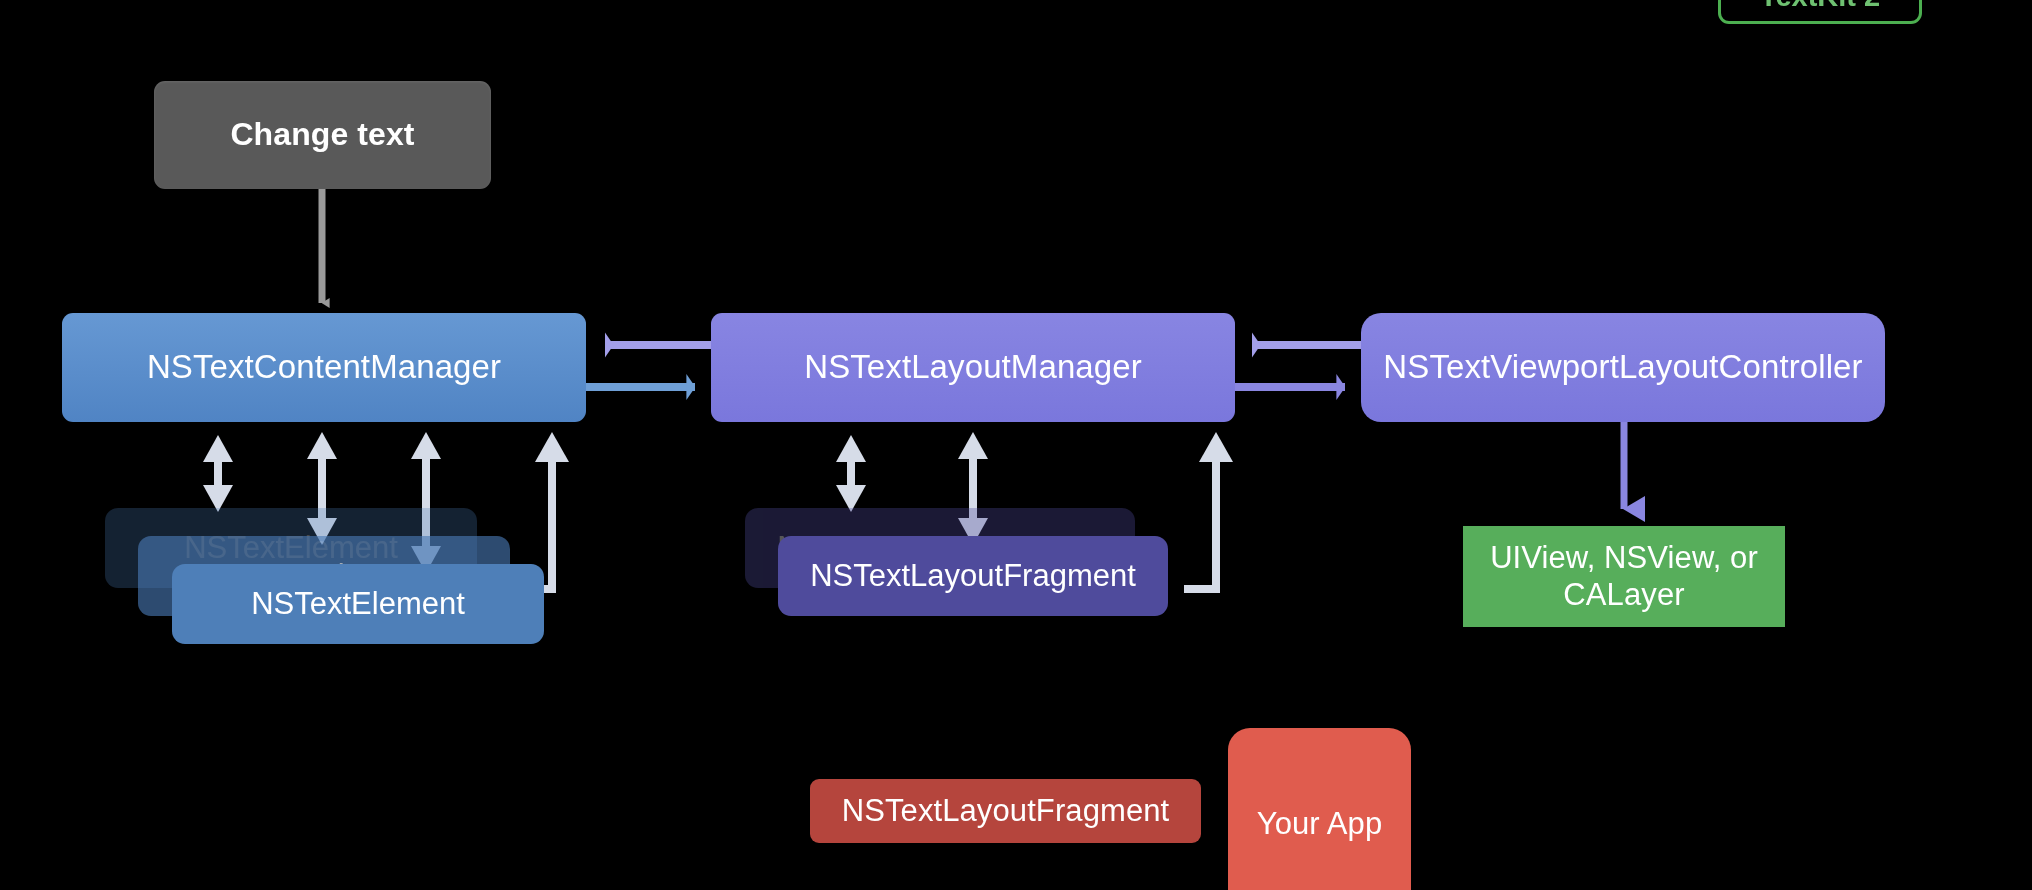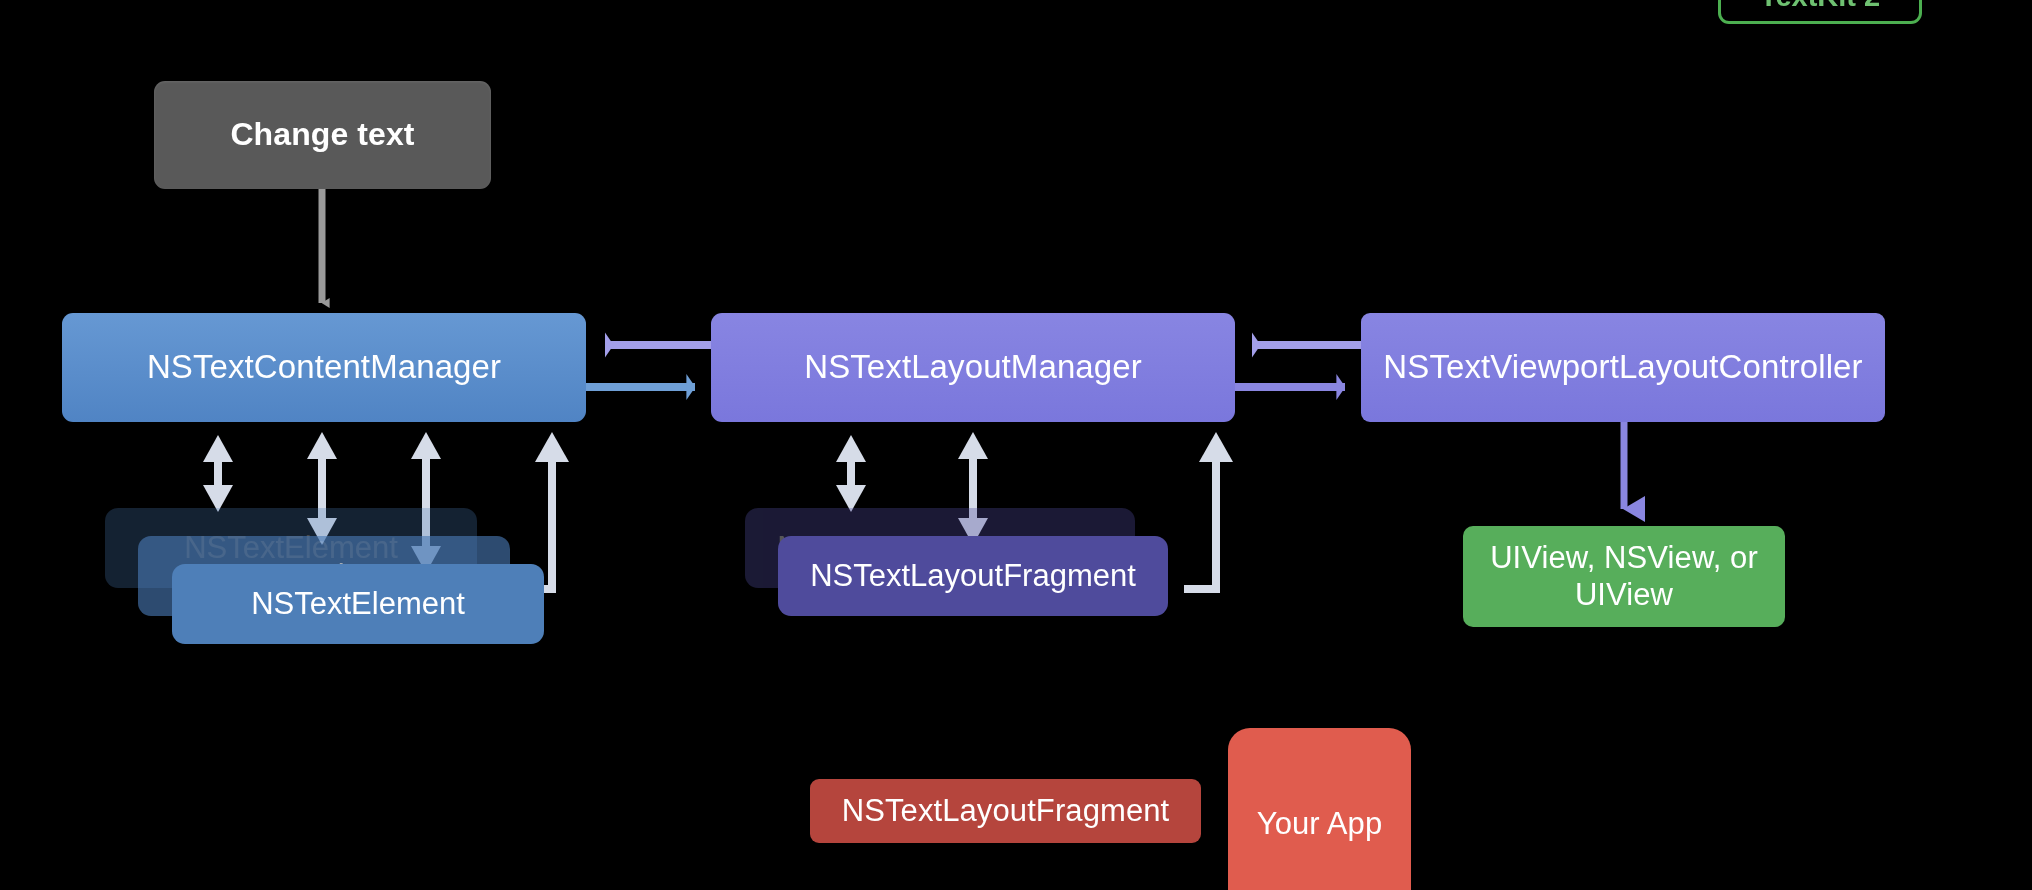--- a/index.html
+++ b/index.html
@@ -39,27 +39,27 @@
   .layout-manager{
     left:711px;top:313px;width:524px;height:109px;
     background:linear-gradient(180deg,#8885e2 0%,#7a77dc 100%);
     font-size:33px;font-weight:500;
     border-radius:11px;
   }
   .viewport-controller{
     left:1361px;top:313px;width:524px;height:109px;
     background:linear-gradient(180deg,#8885e2 0%,#7a77dc 100%);
     font-size:33px;font-weight:500;
-    border-radius:9px;
+    border-radius:20px;
   }
   .uiview{
     left:1463px;top:526px;width:322px;height:101px;
     background:#57ae5b;
     font-size:31px;font-weight:500;
-    border-radius:10px;
+    border-radius:0;
     flex-direction:column;
   }
 
   
   .stack-card{
     position:absolute;
     display:flex;align-items:center;justify-content:center;
     color:#fff;font-size:31px;font-weight:500;
     border-radius:13px;box-sizing:border-box;
   }
@@ -199,21 +199,21 @@
   <div class="node content-manager">
     <span>NSTextContentManager</span>
   </div>
 
   <div class="node viewport-controller">
     <span>NSTextViewportLayoutController</span>
   </div>
 
   <div class="node uiview">
     <span>UIView, NSView, or</span>
-    <span>UIView</span>
+    <span>CALayer</span>
   </div>
 
   <div class="stack-card el-c1">
     <span>NSTextElement</span>
   </div>
   <div class="stack-card el-c2">
     <span>NSTextElement</span>
   </div>
   <div class="stack-card el-c3">
     <span>NSTextElement</span>

